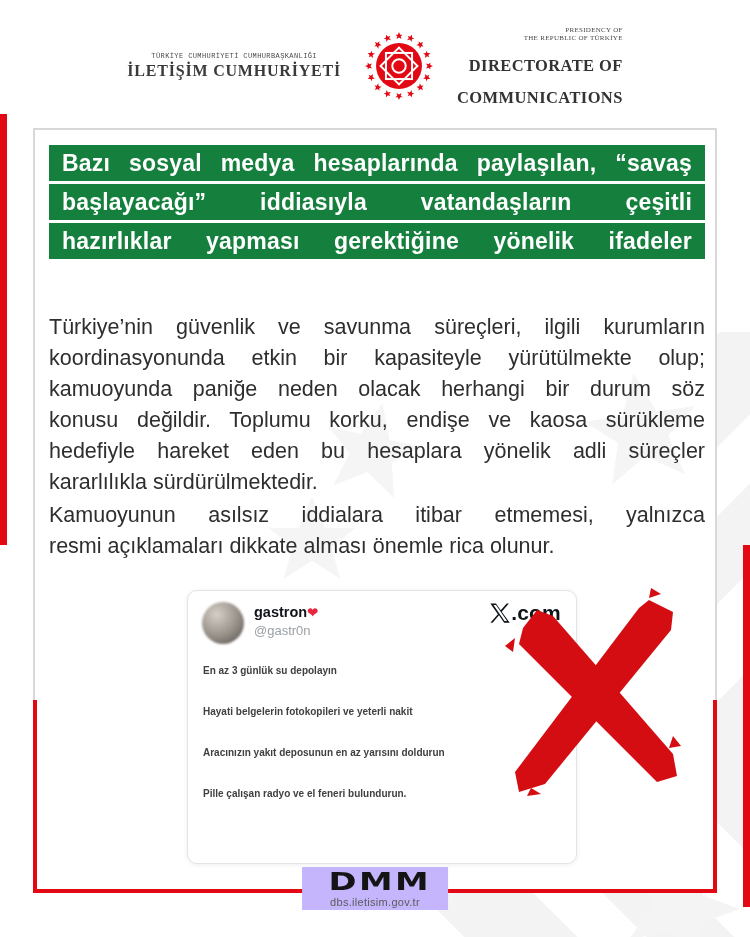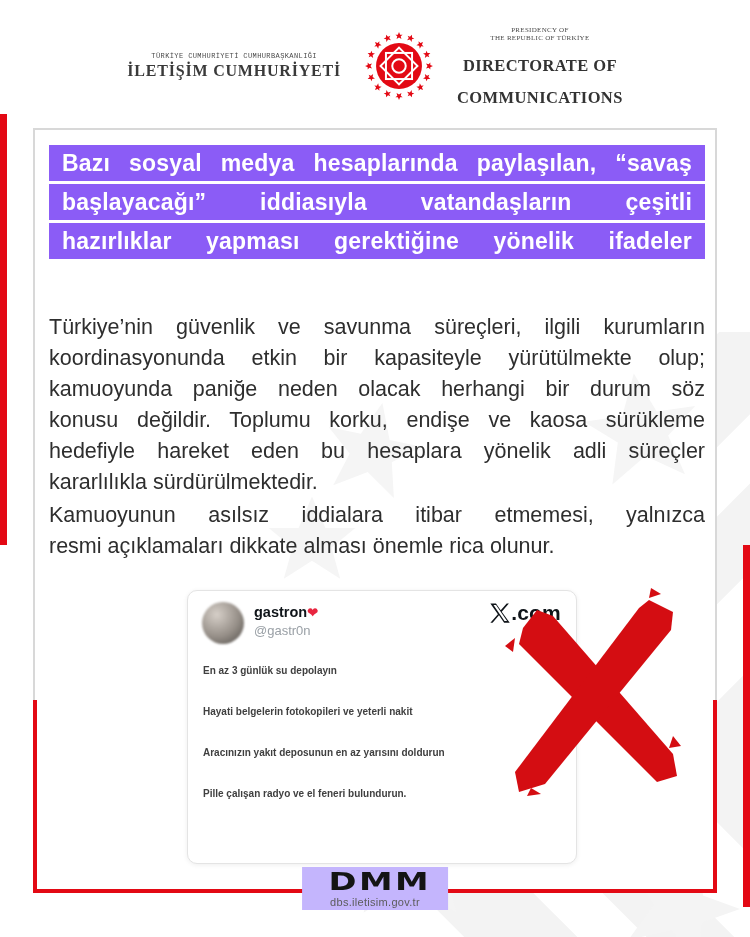--- a/index.html
+++ b/index.html
@@ -15,38 +15,38 @@
   .edge-right{right:0;top:545px;height:362px}
 
   
   .header{position:absolute;top:26px;left:0;width:750px;height:80px;display:flex;
     align-items:center;justify-content:center;gap:22px;z-index:3}
   .logo-left{text-align:center;color:#3d3d3d}
   .logo-left .tiny{font-family:Liberation Mono, monospace;font-size:7px;letter-spacing:.4px;
     color:#4a4a4a;white-space:nowrap}
   .logo-left .big{font-family:"Liberation Serif",serif;font-weight:700;font-size:16px;
     letter-spacing:.8px;color:#3a3a3a;white-space:nowrap;margin-top:2px}
-  .logo-right{text-align:center;color:#3d3d3d}
+  .logo-right{text-align:right;color:#3d3d3d}
   .logo-right .tiny{font-family:"Liberation Serif",serif;font-size:7px;letter-spacing:.3px;
     color:#4a4a4a;line-height:8.5px;white-space:nowrap}
   .logo-right .big{font-family:"Liberation Serif",serif;font-weight:700;font-size:16.5px;
     letter-spacing:.4px;color:#333;line-height:18px;white-space:nowrap;margin-top:14px}
 
   
   .card{position:absolute;left:33px;top:128px;width:684px;height:765px;background:#fff;
     border:2px solid #d8d8d8;z-index:2}
   .red-frame{position:absolute;left:-2px;right:-2px;bottom:-2px;height:193px;
     border:4px solid #e30914;border-top:none;pointer-events:none;z-index:4}
 
   
   .wm{position:absolute;z-index:0;pointer-events:none}
 
   
   .headline{position:absolute;left:14px;top:15px;width:656px;z-index:2}
-  .hl{background:#8b5cf6;color:#fff;font-weight:700;font-size:23px;line-height:36px;
+  .hl{background:#15803d;color:#fff;font-weight:700;font-size:23px;line-height:36px;
     height:36px;padding:0 13px;margin-bottom:3px;text-align:justify;text-align-last:justify;
     letter-spacing:.2px;white-space:nowrap;overflow:hidden}
   .hl-last{width:fit-content;text-align-last:left;padding-right:22px}
 
   
   .para{position:absolute;left:14px;width:656px;color:#2e2e2e;font-size:21.5px;z-index:2}
   .p1{top:182px}
   .p2{top:370px}
   .pl{line-height:31px;height:31px;text-align:justify;text-align-last:justify;white-space:nowrap}
   .pl-last{text-align-last:left}

